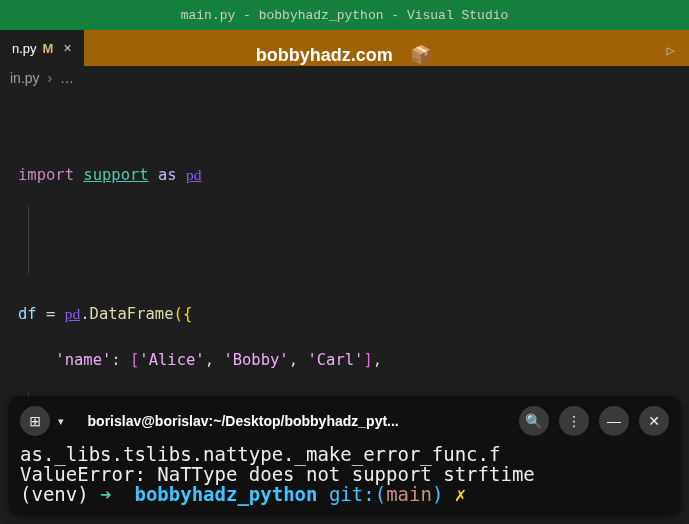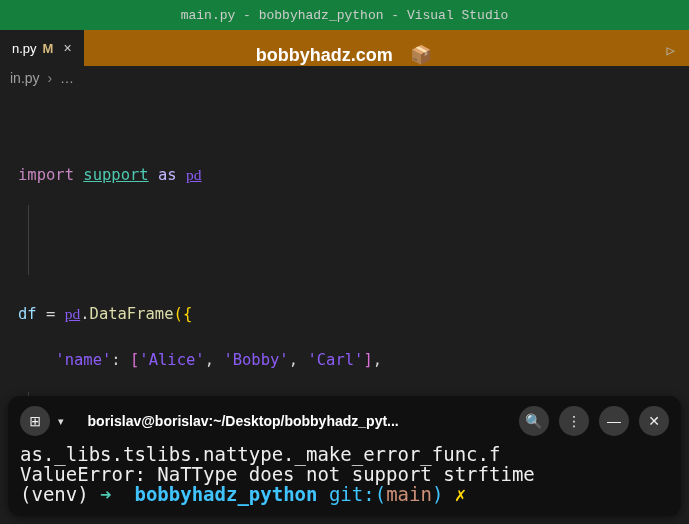--- a/index.html
+++ b/index.html
@@ -87,21 +87,21 @@
     .kw { color: #c586c0; }
     .mod { color: #4ec9b0; text-decoration: underline; }
     .as { color: #c4b5fd; }
     .alias { color: #8b5cf6; text-decoration: underline; font-family: Liberation Serif, serif; }
     .var { color: #9cdcfe; }
     .op { color: #d4d4d4; }
     .punc { color: #d4d4d4; }
     .punc-y { color: #ffd602; }
     .punc-p { color: #da70d6; }
     .fn { color: #dcdcaa; }
-    .str { color: #8b5cf6; }
+    .str { color: #f0abfc; }
     .num { color: #b5cea8; }
     .terminal-wrap {
       position: absolute;
       bottom: 8px;
       left: 8px;
       right: 8px;
       background: #101010;
       border-radius: 12px;
       padding: 10px 12px 12px 12px;
       box-shadow: 0 2px 10px rgba(0,0,0,0.5);

